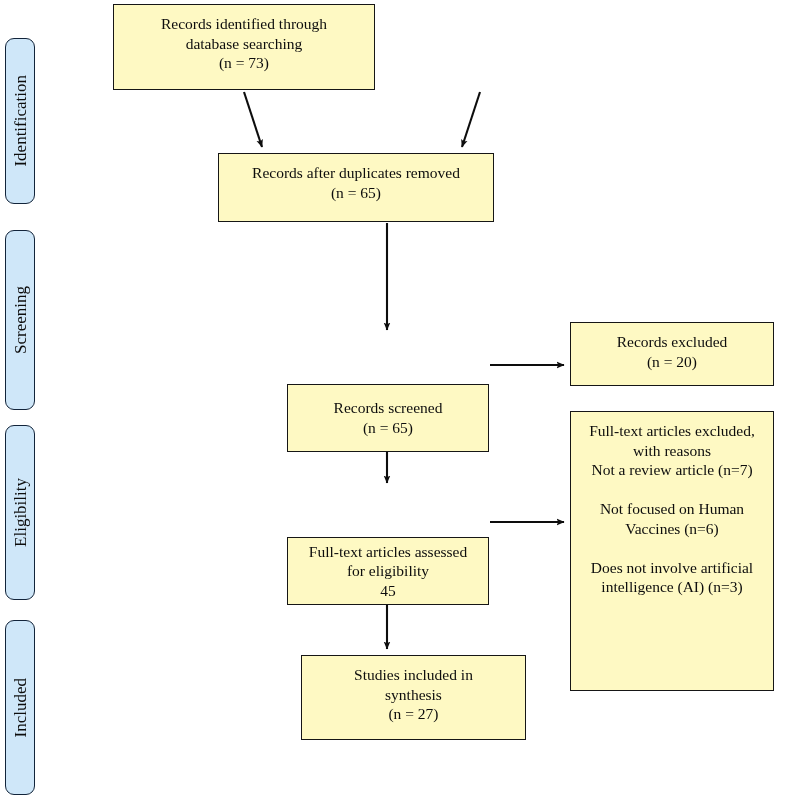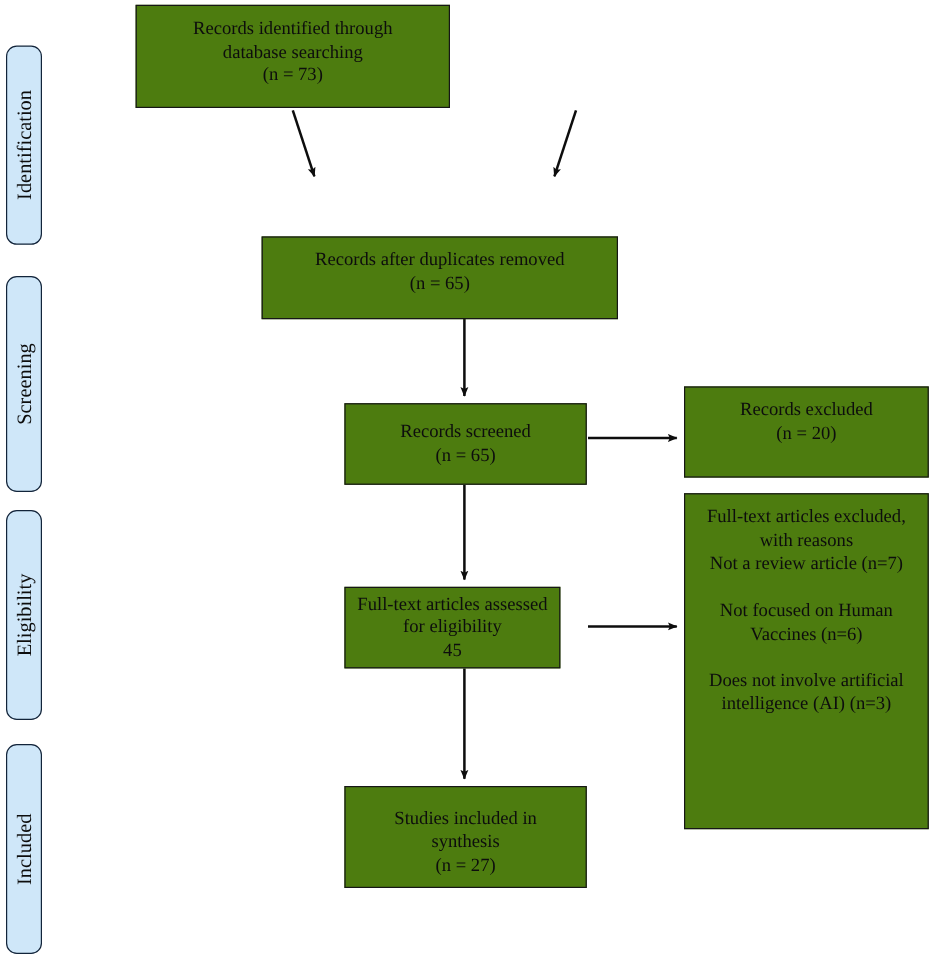--- a/index.html
+++ b/index.html
@@ -50,29 +50,30 @@
     transform: rotate(180deg);
     white-space: nowrap;
     font-size: 17px;
     line-height: 1;
     color: #0d0d0d;
   }
 
   
   .flow-box {
     position: absolute;
-    background: #4d7c0f;
+    background: #fef9c3;
     border: 1.7px solid #161616;
     box-sizing: border-box;
     display: flex;
     align-items: flex-start;
     justify-content: center;
   }
   .flow-box.center-v {
     align-items: center;
+    margin-top: 48px;
   }
   .box-text {
     text-align: center;
     font-size: 15.5px;
     line-height: 1.26;
     padding: 7px 8px 0 8px;
     white-space: pre-line;
     color: #0d0d0d;
   }
   .box-text.tight {
@@ -133,54 +134,54 @@
     </div>
   </div>
 
   <div class="flow-box" style="left:113px; top:4px; width:262px; height:86px;">
     <div class="box-text tight">Records identified through
 database searching
 (n = 73)</div>
   </div>
 
 
-  <div class="flow-box" style="left:218px; top:153px; width:297px; height:69px;margin-top:44px;">
+  <div class="flow-box" style="left:218px; top:153px; width:276px; height:69px;">
     <div class="box-text tight">Records after duplicates removed
 (n = 65)</div>
   </div>
 
   <div class="flow-box center-v" style="left:287px; top:336px; width:202px; height:68px;">
     <div class="box-text mid">Records screened
 (n = 65)</div>
   </div>
 
-  <div class="flow-box" style="left:570px; top:322px; width:204px; height:76px;">
+  <div class="flow-box" style="left:570px; top:322px; width:204px; height:64px;">
     <div class="box-text tight">Records excluded
 (n = 20)</div>
   </div>
 
-  <div class="flow-box center-v" style="left:287px; top:489px; width:180px; height:68px;">
+  <div class="flow-box center-v" style="left:287px; top:489px; width:202px; height:68px;">
     <div class="box-text mid">Full-text articles assessed
 for eligibility
 45</div>
   </div>
 
   <div class="flow-box" style="left:570px; top:411px; width:204px; height:280px;">
     <div style="width:100%;">
       <div class="box-text tight">Full-text articles excluded,
 with reasons
 Not a review article (n=7)
 
 Not focused on Human
 Vaccines (n=6)
 
 Does not involve artificial
 intelligence (AI) (n=3)</div>
     </div>
   </div>
 
-  <div class="flow-box" style="left:287px; top:655px; width:202px; height:85px;align-items:center;">
+  <div class="flow-box" style="left:301px; top:655px; width:225px; height:85px;">
     <div class="box-text tight">Studies included in
 synthesis
 (n = 27)</div>
   </div>
 
 </div>
 
 </body></html>

